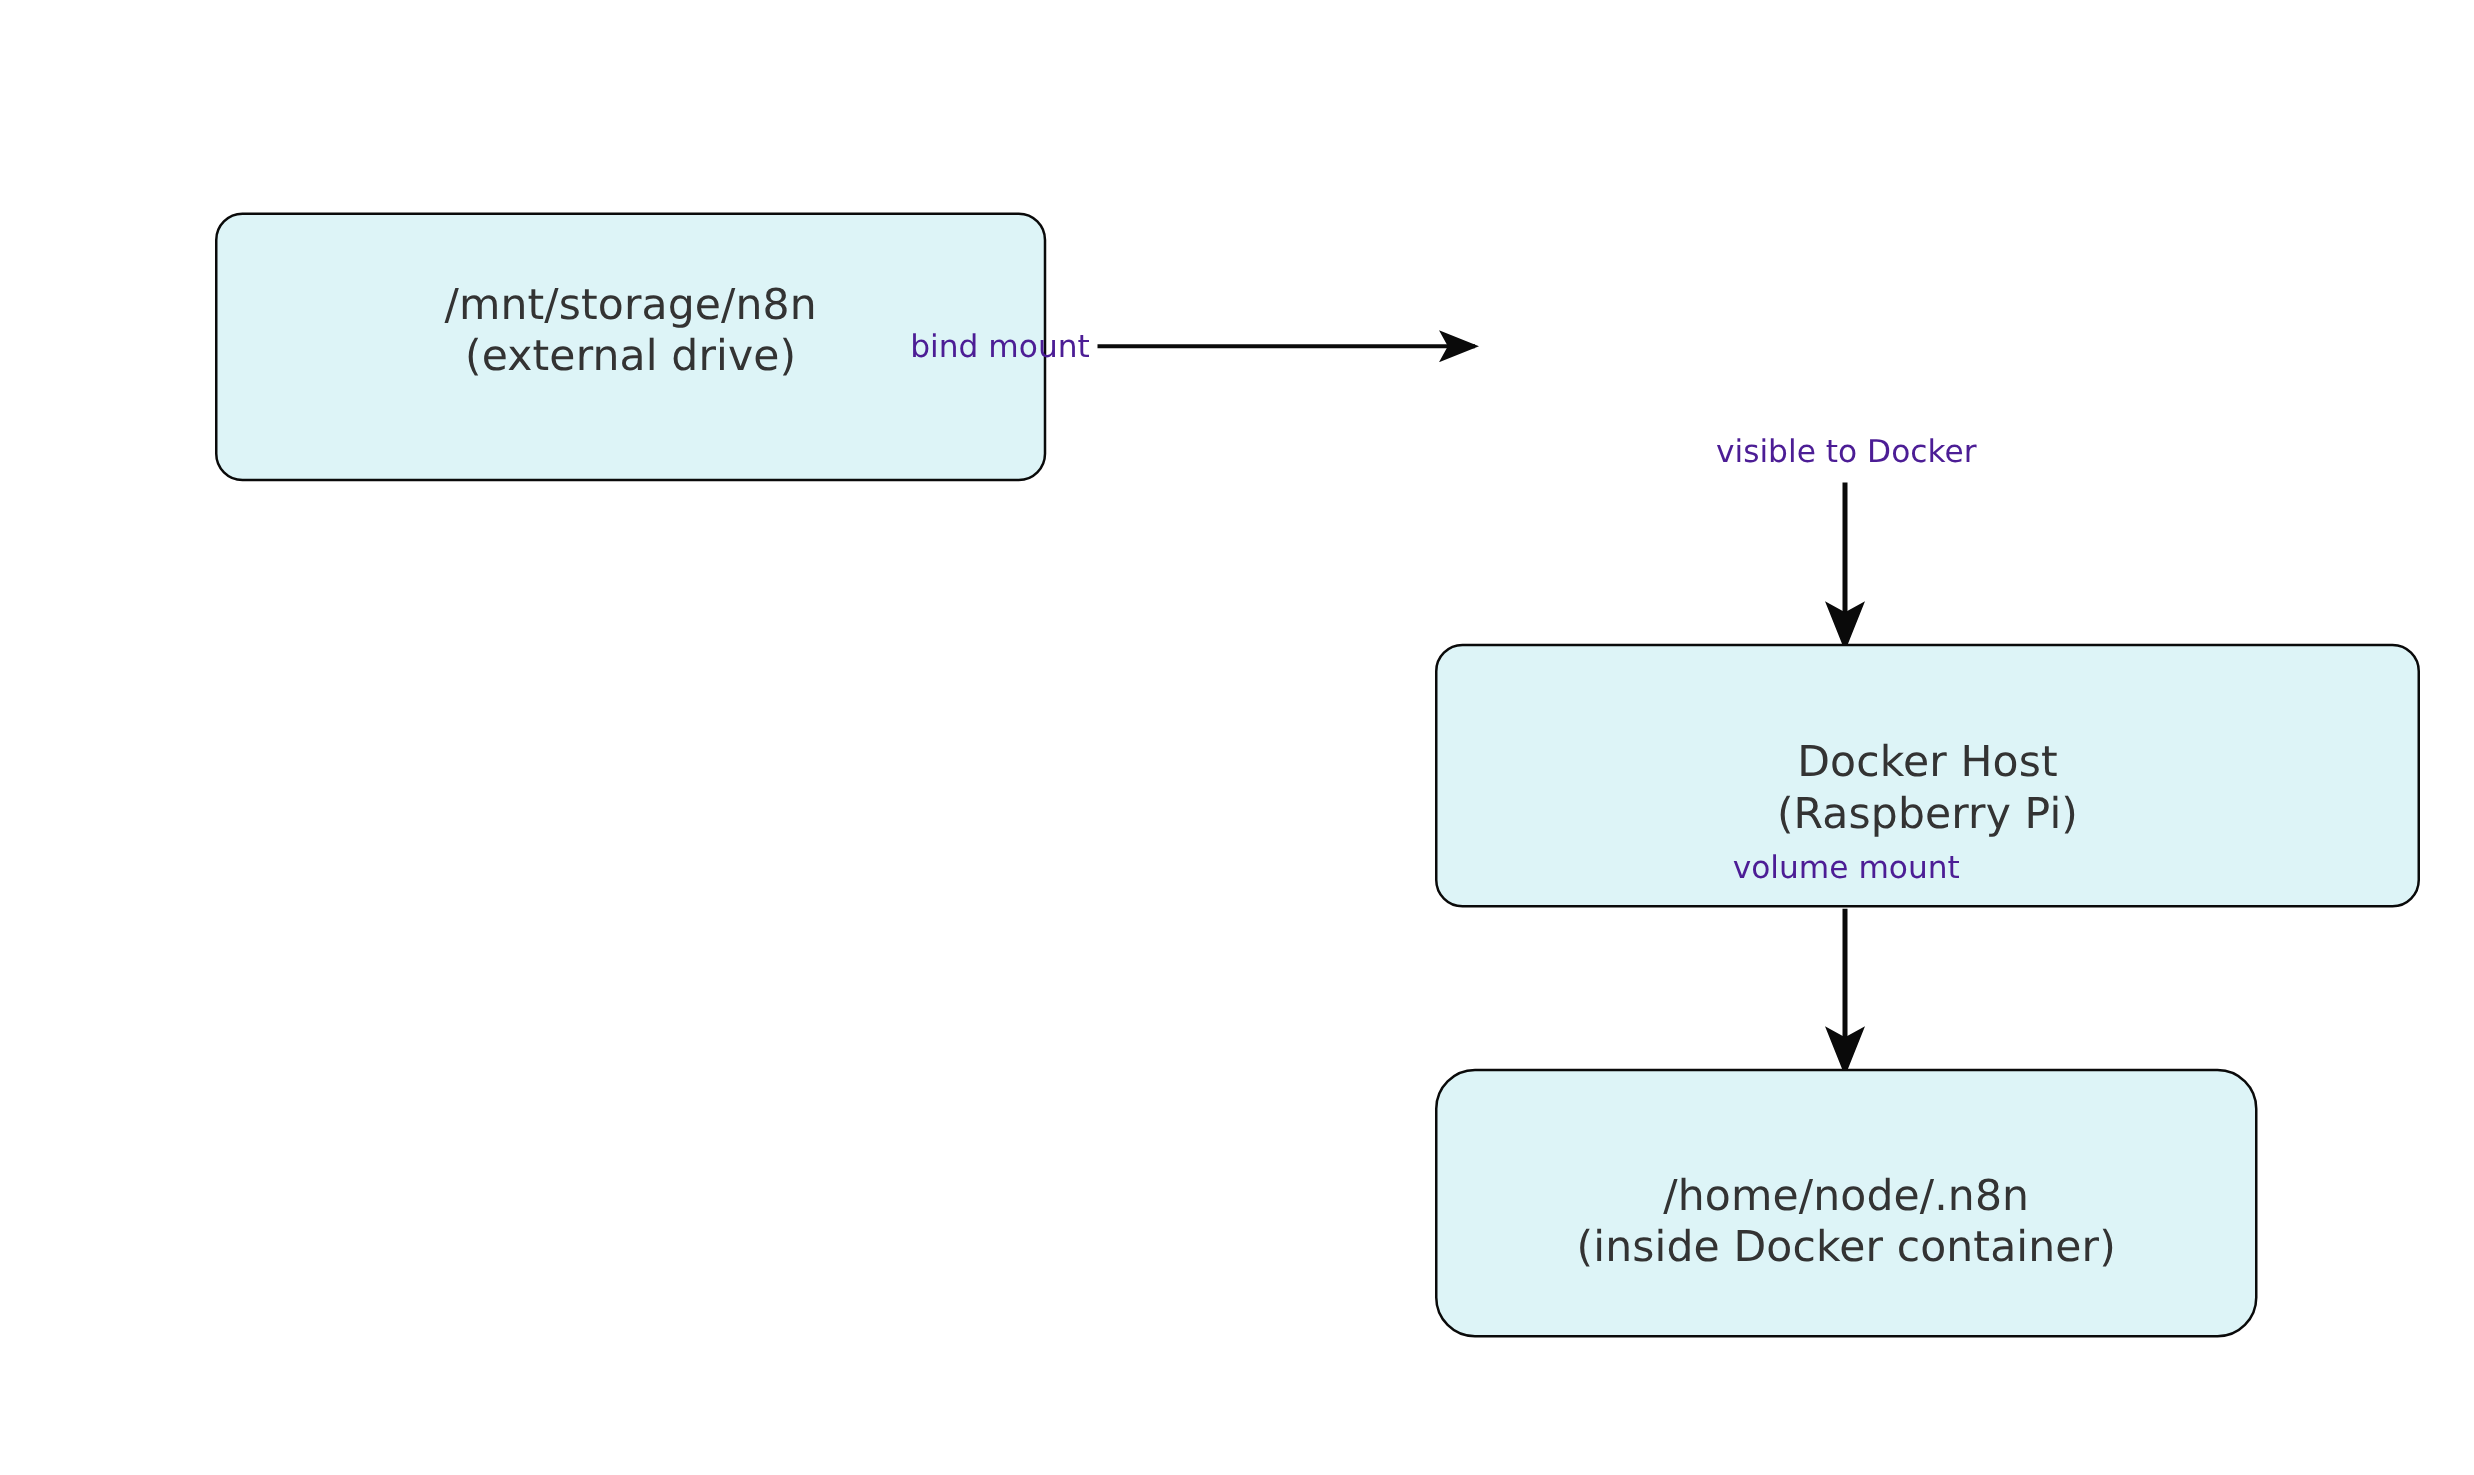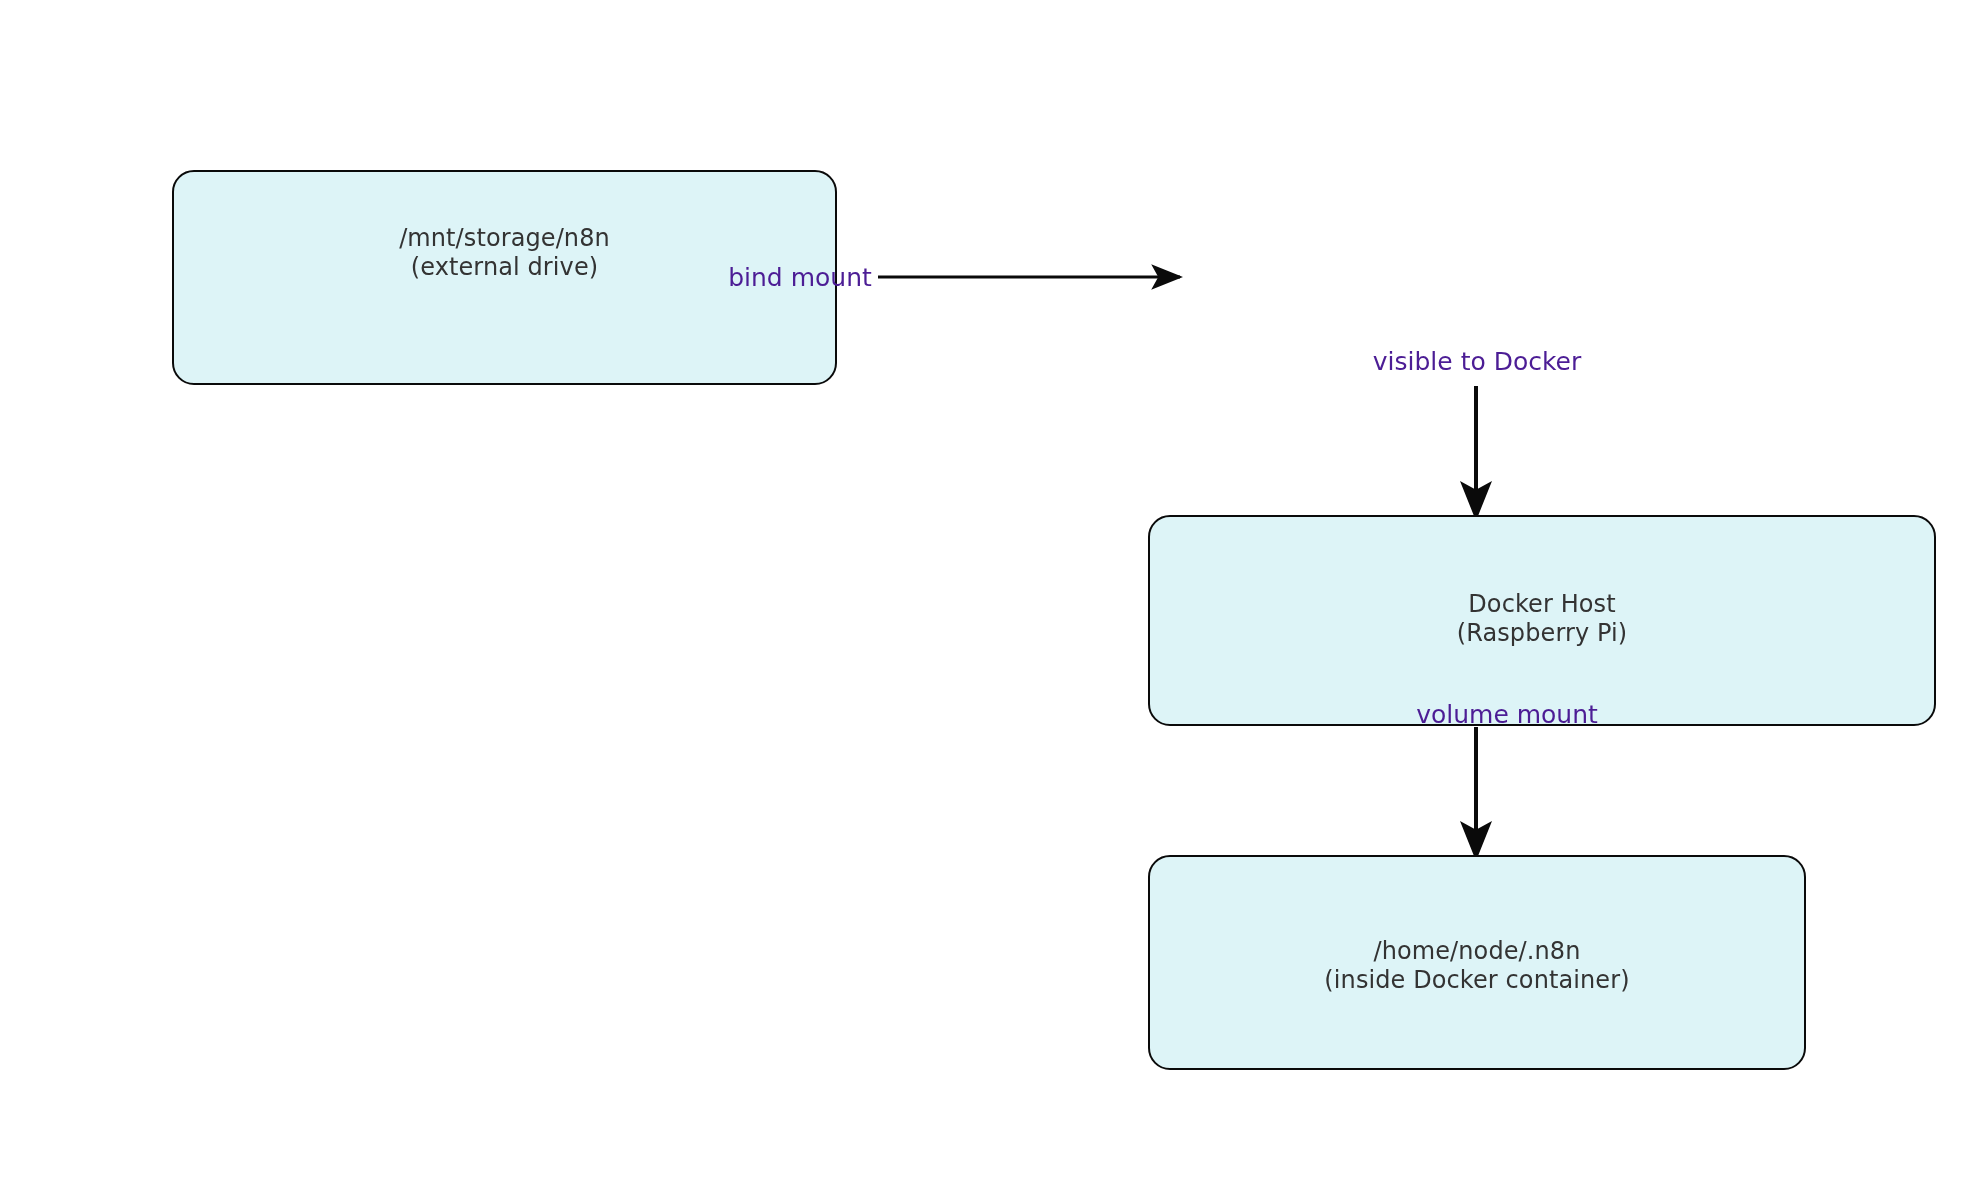--- a/index.html
+++ b/index.html
@@ -35,48 +35,48 @@
     display: flex;
     align-items: center;
     justify-content: center;
   }
   .node-label {
     position: absolute;
     left: 0;
     right: 0;
     text-align: center;
     color: #333333;
-    font-size: 24px;
+    font-size: 34px;
     line-height: 1.22;
     white-space: pre-line;
     letter-spacing: 0.1px;
   }
   
   #node-source        { left: 172px;  top: 170px;  width: 665px; height: 215px; }
   #node-bind-target   { left: 1148px; top: 170px;  width: 658px; height: 215px; }
   #node-docker-host   { left: 1148px; top: 515px;  width: 788px; height: 211px; }
-  #node-container-path{ left: 1148px; top: 855px;  width: 658px; height: 215px; }
+  #node-container-path{ left: 1148px; top: 855px;  width: 658px; height: 215px; border-radius: 32px; }
 
   #node-source .node-label        { top: 52px; }
   #node-bind-target .node-label   { top: 48px; }
   #node-docker-host .node-label   { top: 73px; }
   #node-container-path .node-label{ top: 80px; }
 
   
   .edge-label {
     position: absolute;
     color: #4c1d95;
     font-size: 25px;
     line-height: 1;
     white-space: nowrap;
     transform: translate(-50%, -50%);
   }
   #edge-label-bind-mount   { left: 800px;  top: 277px; }
   #edge-label-visible      { left: 1477px; top: 361px; }
-  #edge-label-volume-mount { left: 1477px; top: 714px; margin-left: 30px; }
+  #edge-label-volume-mount { left: 1477px; top: 694px; }
 </style>
 </head>
 <body>
 
 <div id="diagram-canvas">
 
   <svg class="edge-layer" viewBox="0 0 1979 1180" width="1979" height="1180" aria-hidden="true">
     <defs>
       <marker id="arrowhead" markerWidth="10" markerHeight="8" refX="9" refY="4" orient="auto" markerUnits="strokeWidth">
         <path d="M0,0 L10,4 L0,8 L2.2,4 Z" fill="#0a0a0a"></path>

